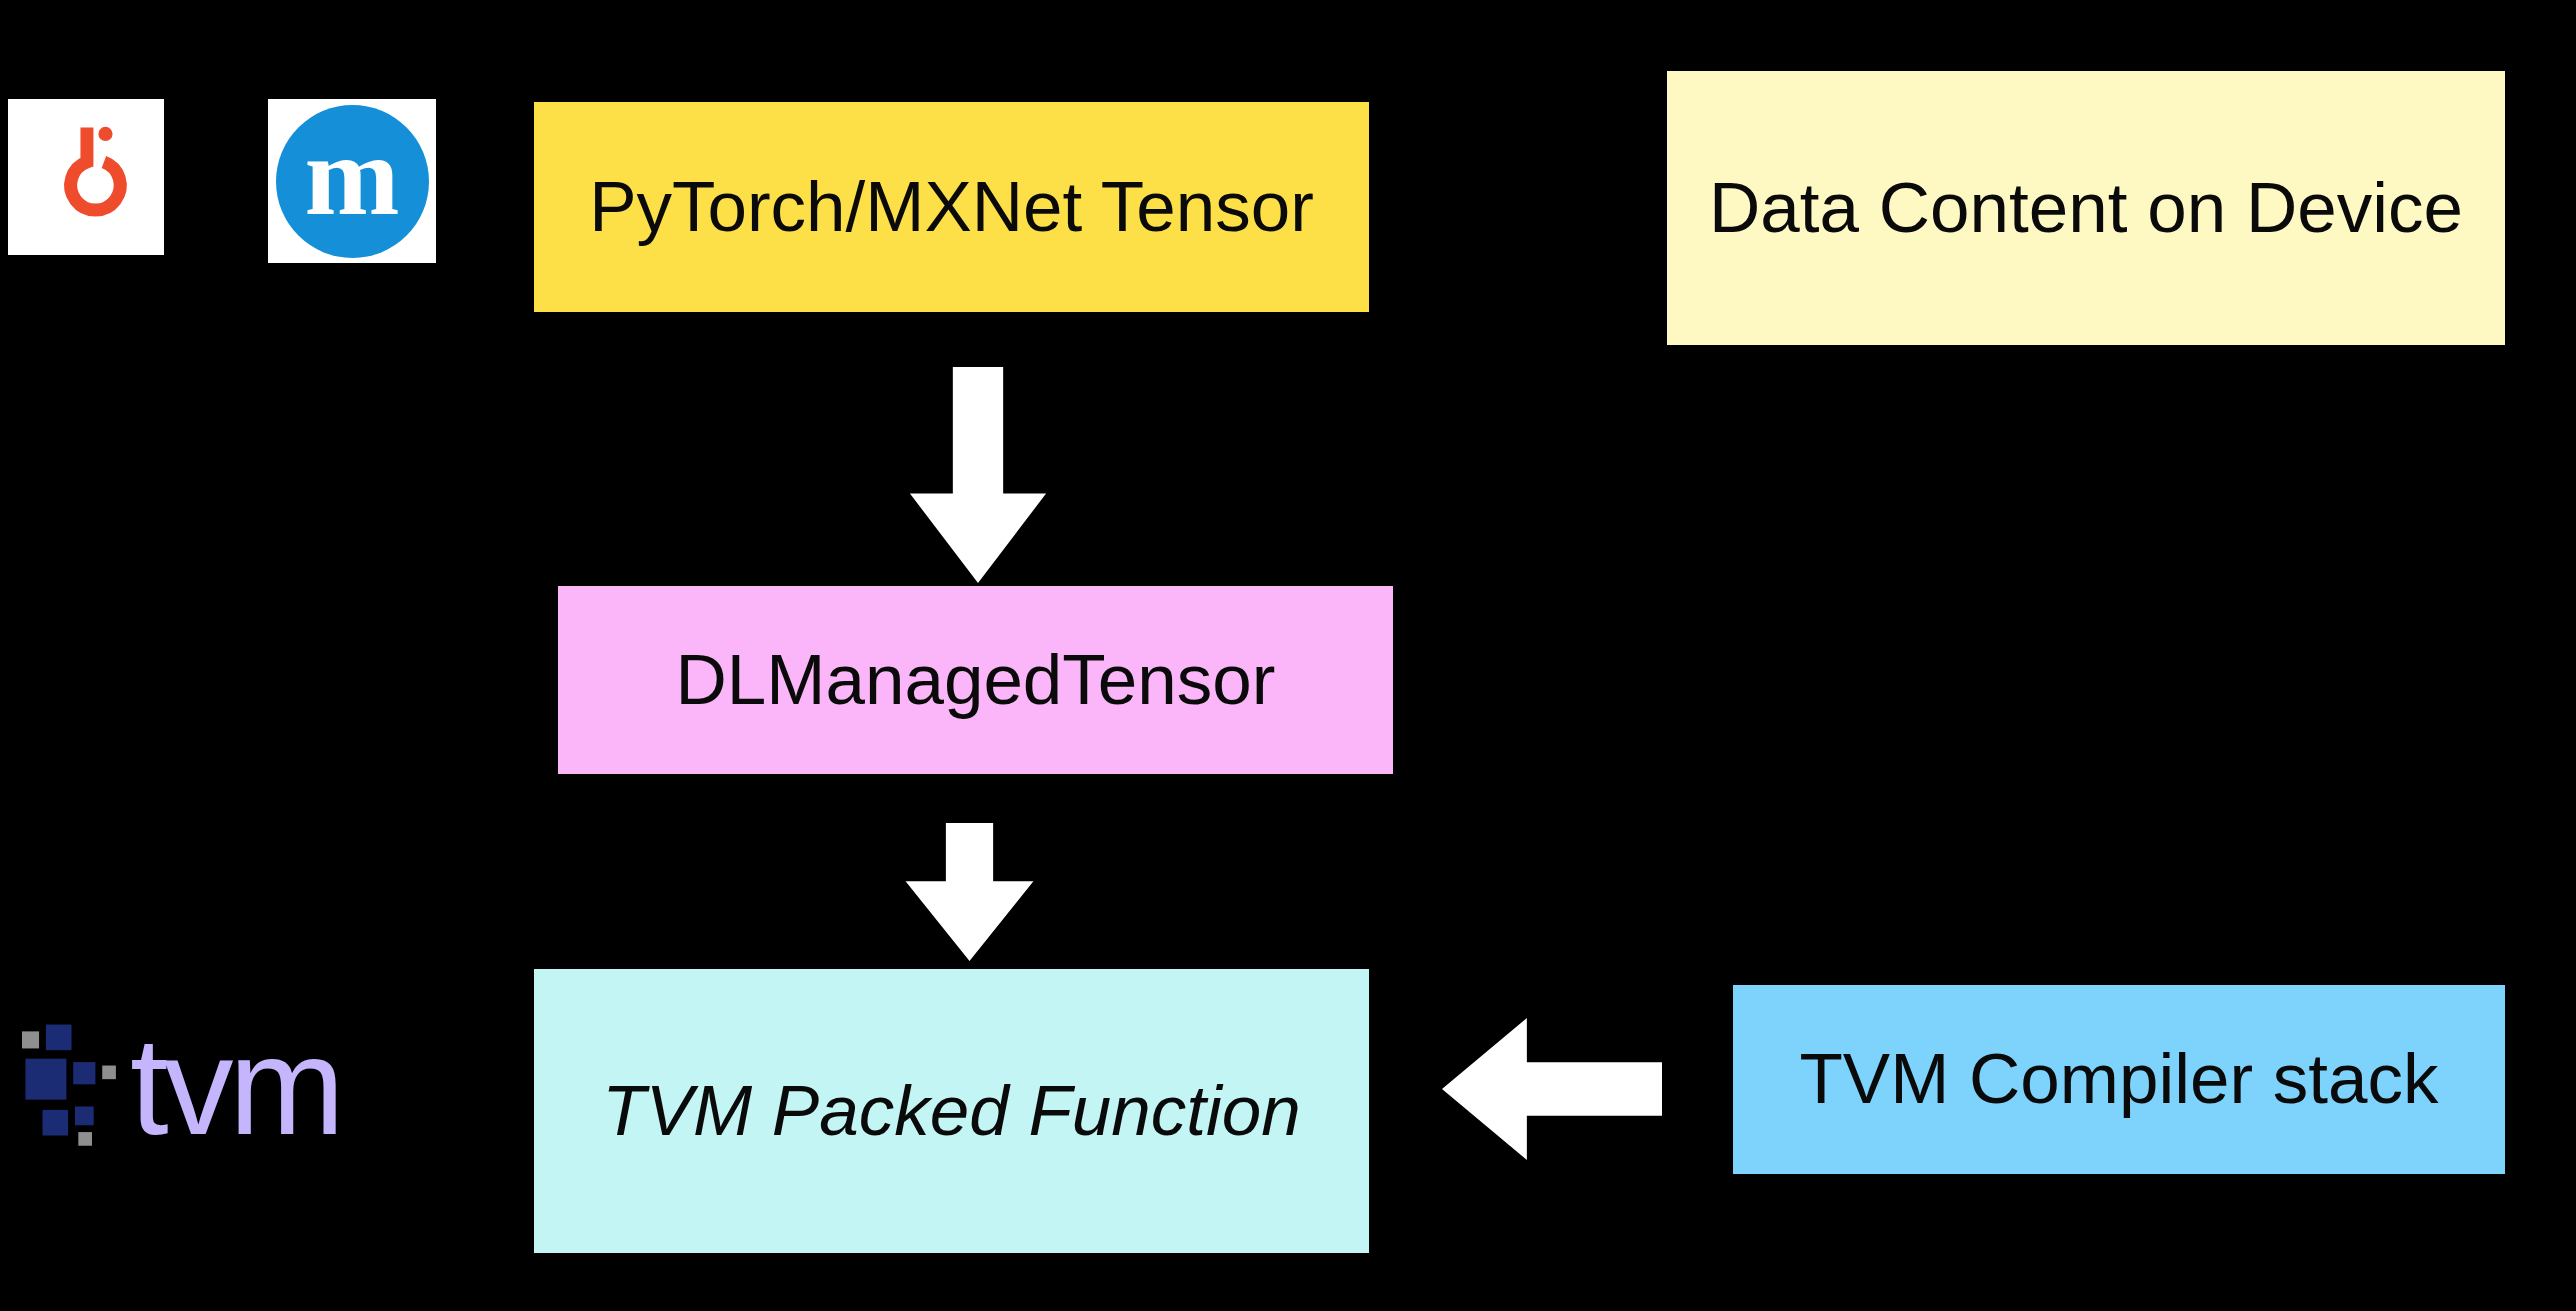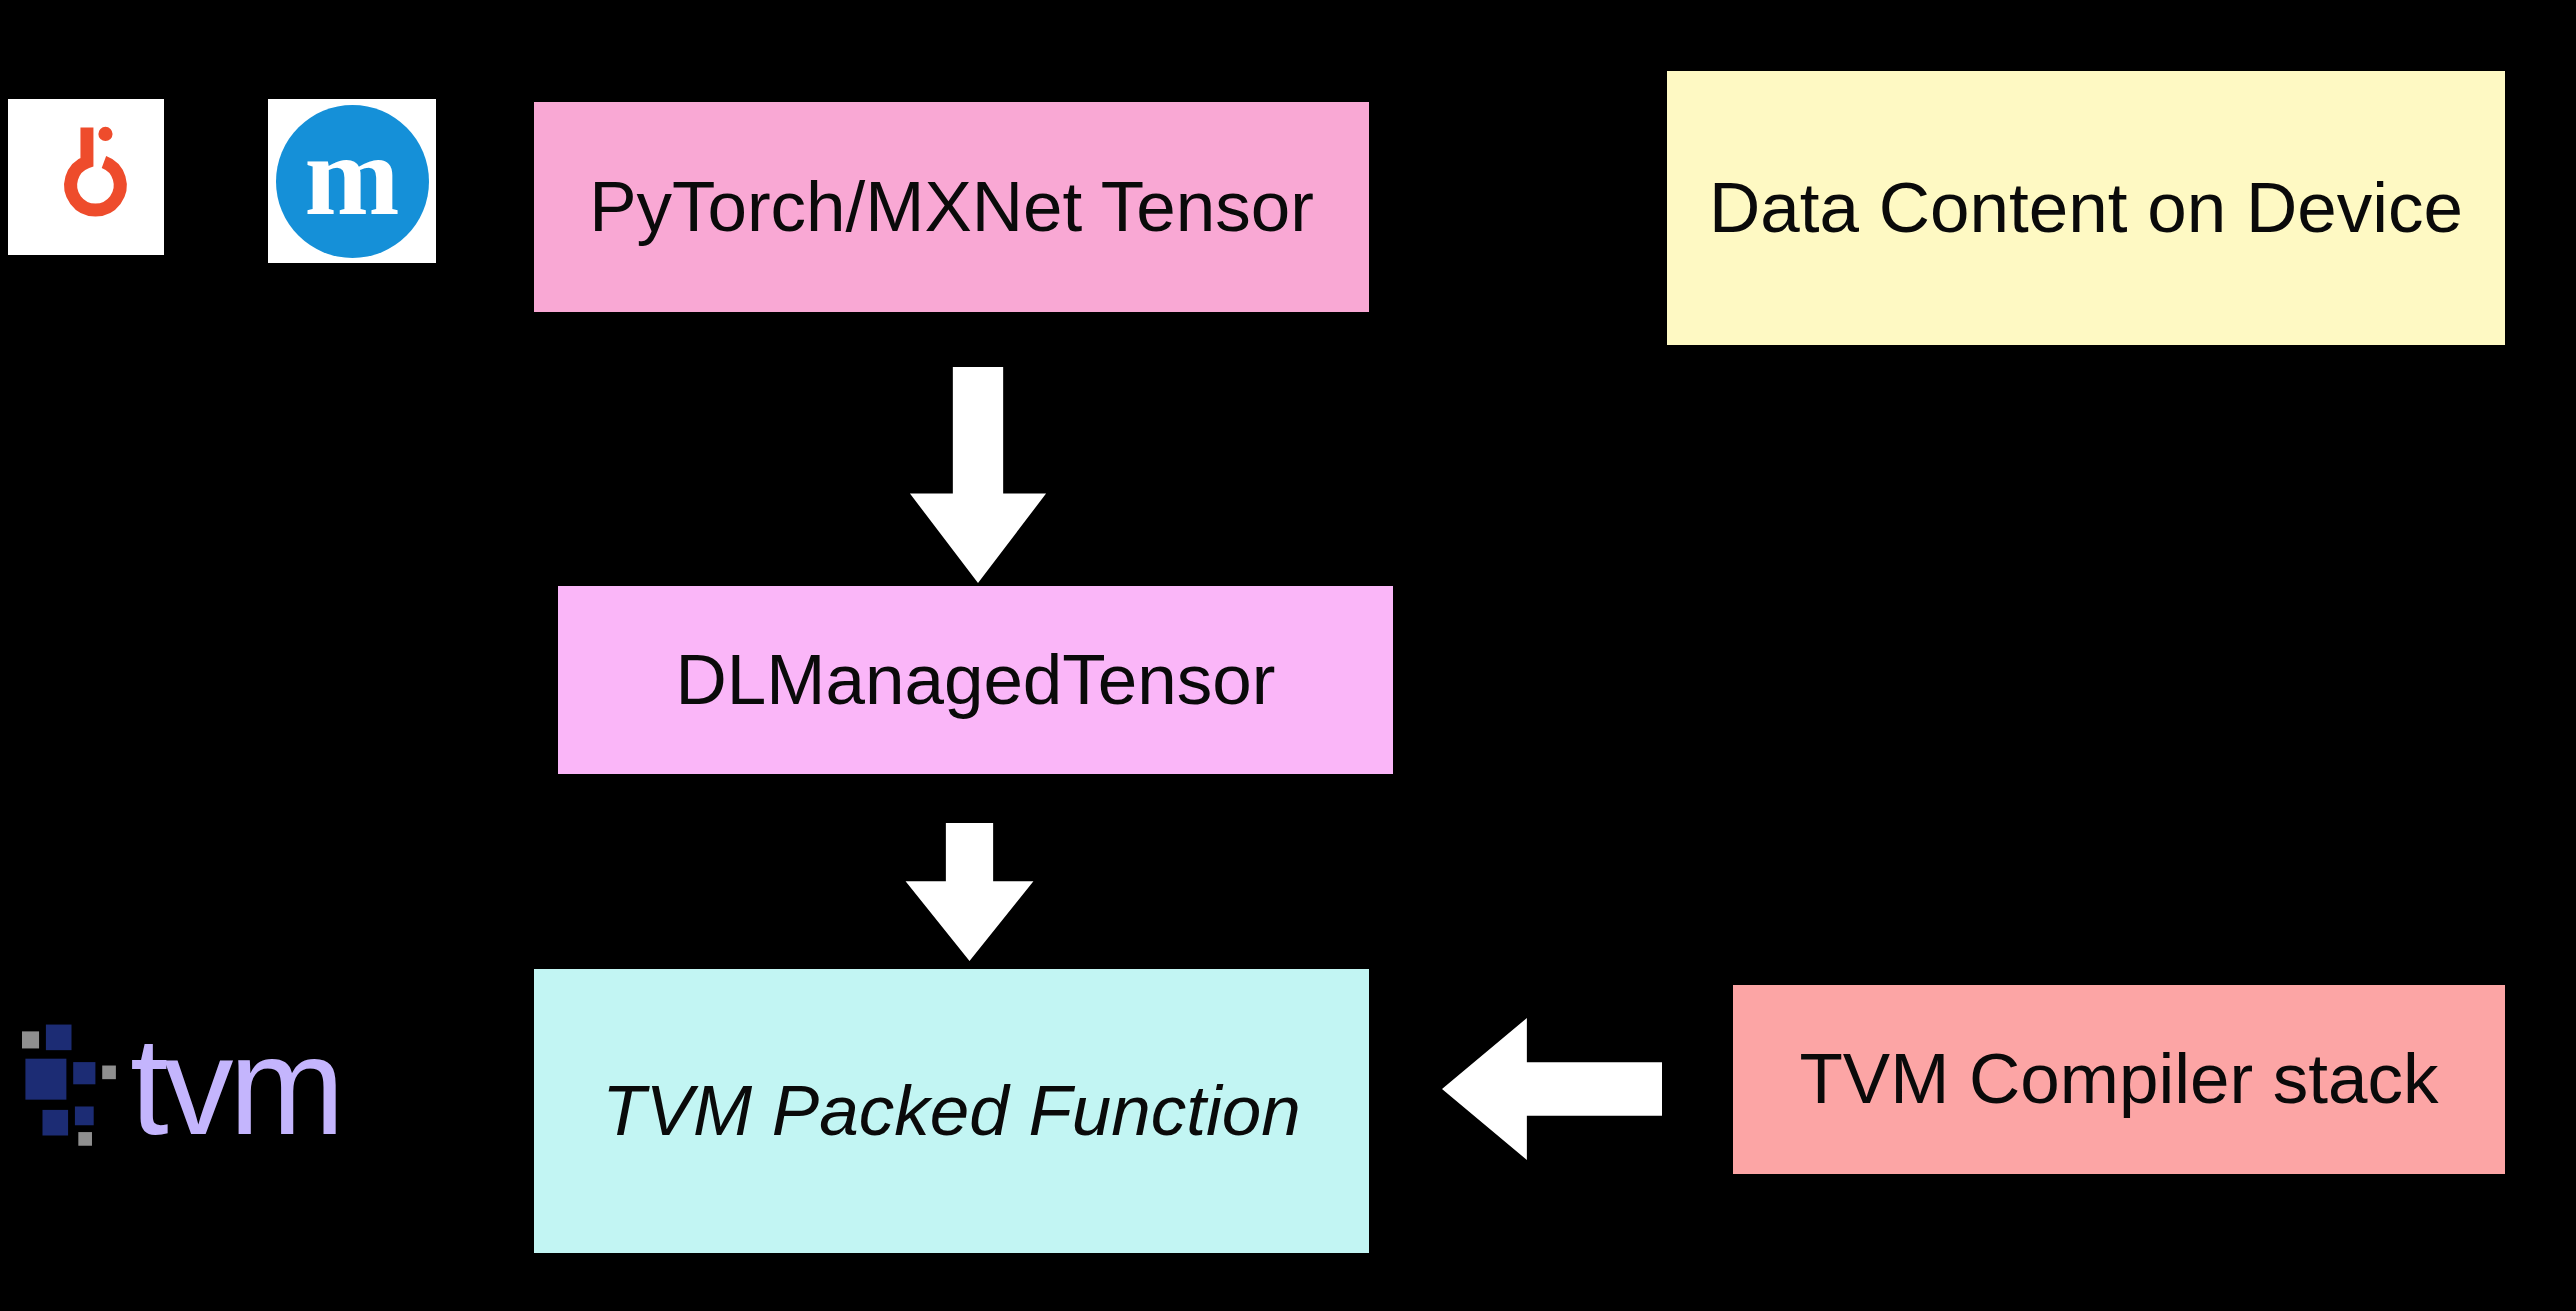--- a/index.html
+++ b/index.html
@@ -84,21 +84,21 @@
       <circle cx="66.5" cy="13.5" r="6" fill="#EE4C2C"></circle>
     </svg>
   </div>
 
   <div class="logo-card mxnet-card">
     <div class="mxnet-circle">
       <span class="mxnet-m">m</span>
     </div>
   </div>
 
-  <div class="box box-tensor" style="background: #f9a8d4;">
+  <div class="box box-tensor" style="background: #fde047;">
     <span>PyTorch/MXNet Tensor</span>
   </div>
 
   <div class="box box-data" style="background: #fef9c3;">
     <span>Data Content on Device</span>
   </div>
 
   <svg class="arrow arrow-1" viewBox="0 0 100 140" preserveAspectRatio="none">
     <polygon points="33,0 67,0 67,82 96,82 50,140 4,82 33,82" fill="#FFFFFF"></polygon>
   </svg>
@@ -112,21 +112,21 @@
   </svg>
 
   <div class="box box-packed" style="background: rgb(194, 245, 243);">
     <span>TVM Packed Function</span>
   </div>
 
   <svg class="arrow arrow-left" viewBox="0 0 140 90" preserveAspectRatio="none">
     <polygon points="140,28 140,62 54,62 54,90 0,45 54,0 54,28" fill="#FFFFFF"></polygon>
   </svg>
 
-  <div class="box box-compiler" style="background: #fca5a5;">
+  <div class="box box-compiler" style="background: #7dd3fc;">
     <span>TVM Compiler stack</span>
   </div>
 
   <div class="tvm-logo">
     <svg class="tvm-mark" viewBox="0 0 58 72">
       <rect x="0" y="4" width="10" height="10" fill="#8F8F8F"></rect>
       <rect x="14" y="0" width="15" height="15" fill="#1C2C74"></rect>
       <rect x="2" y="20" width="24" height="24" fill="#1C2C74"></rect>
       <rect x="30" y="22" width="13" height="13" fill="#1C2C74"></rect>
       <rect x="47" y="24" width="8" height="8" fill="#8F8F8F"></rect>

